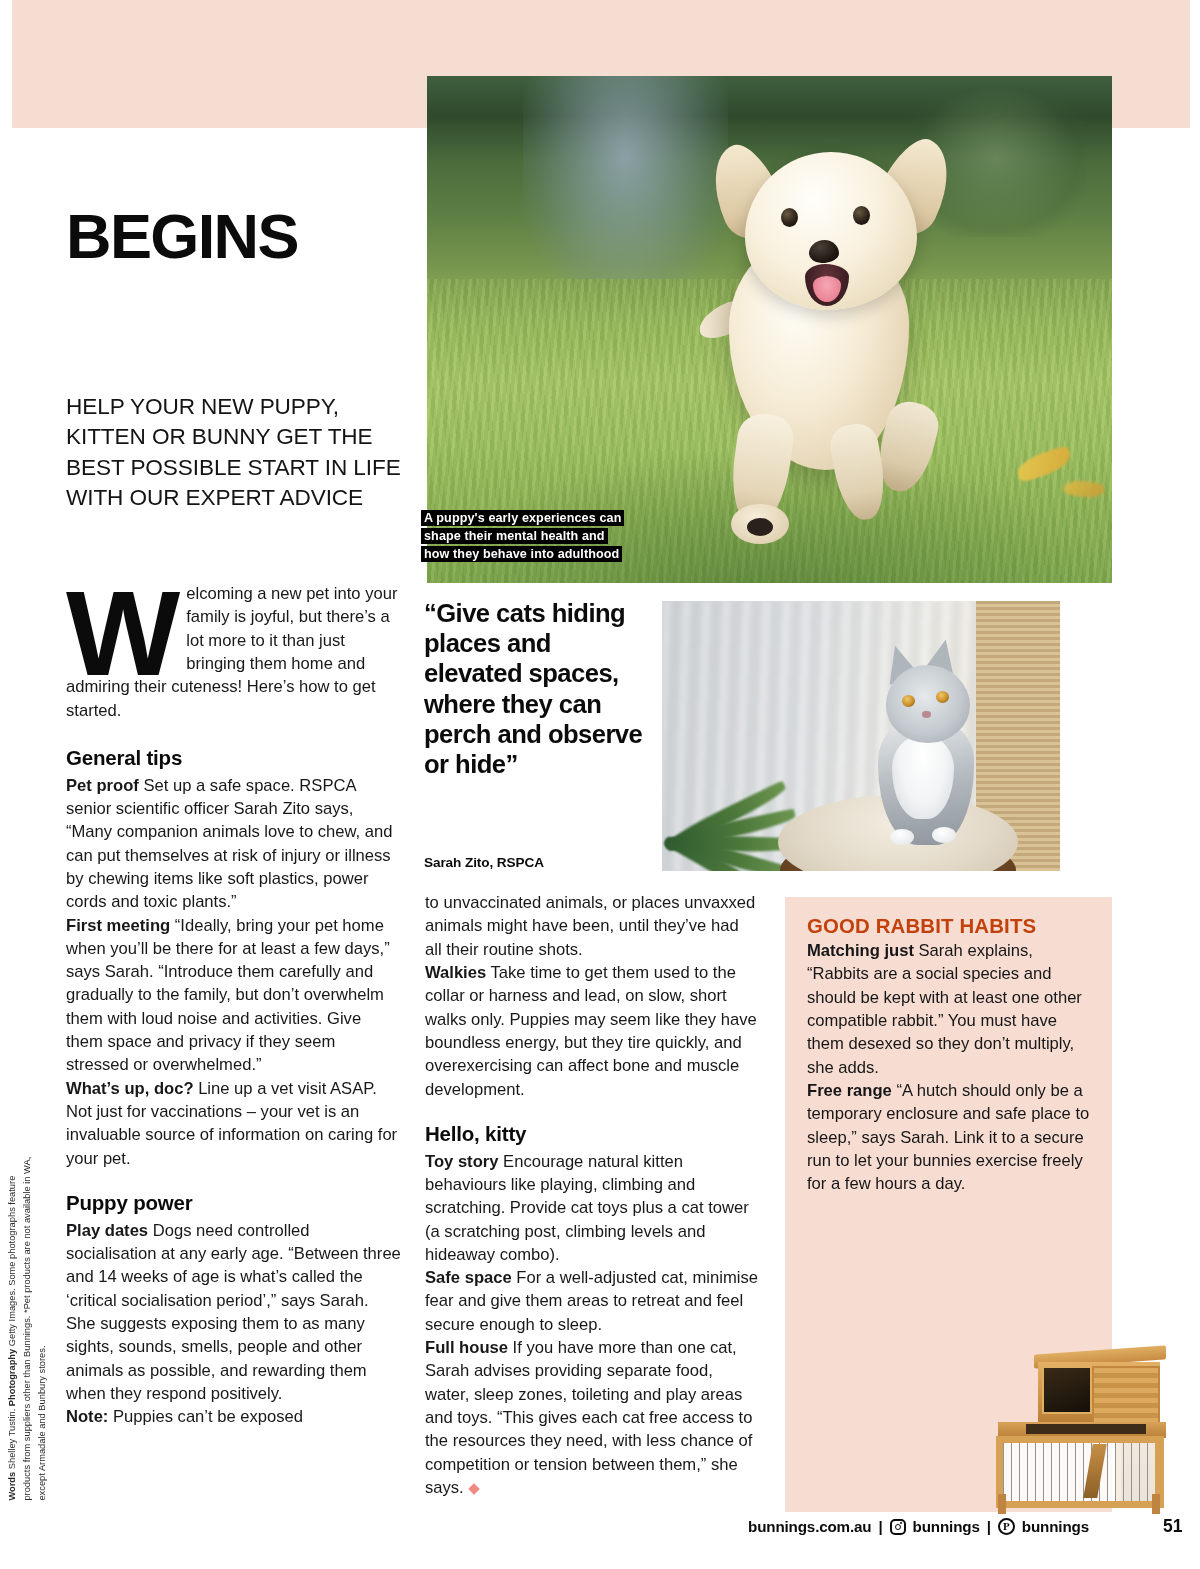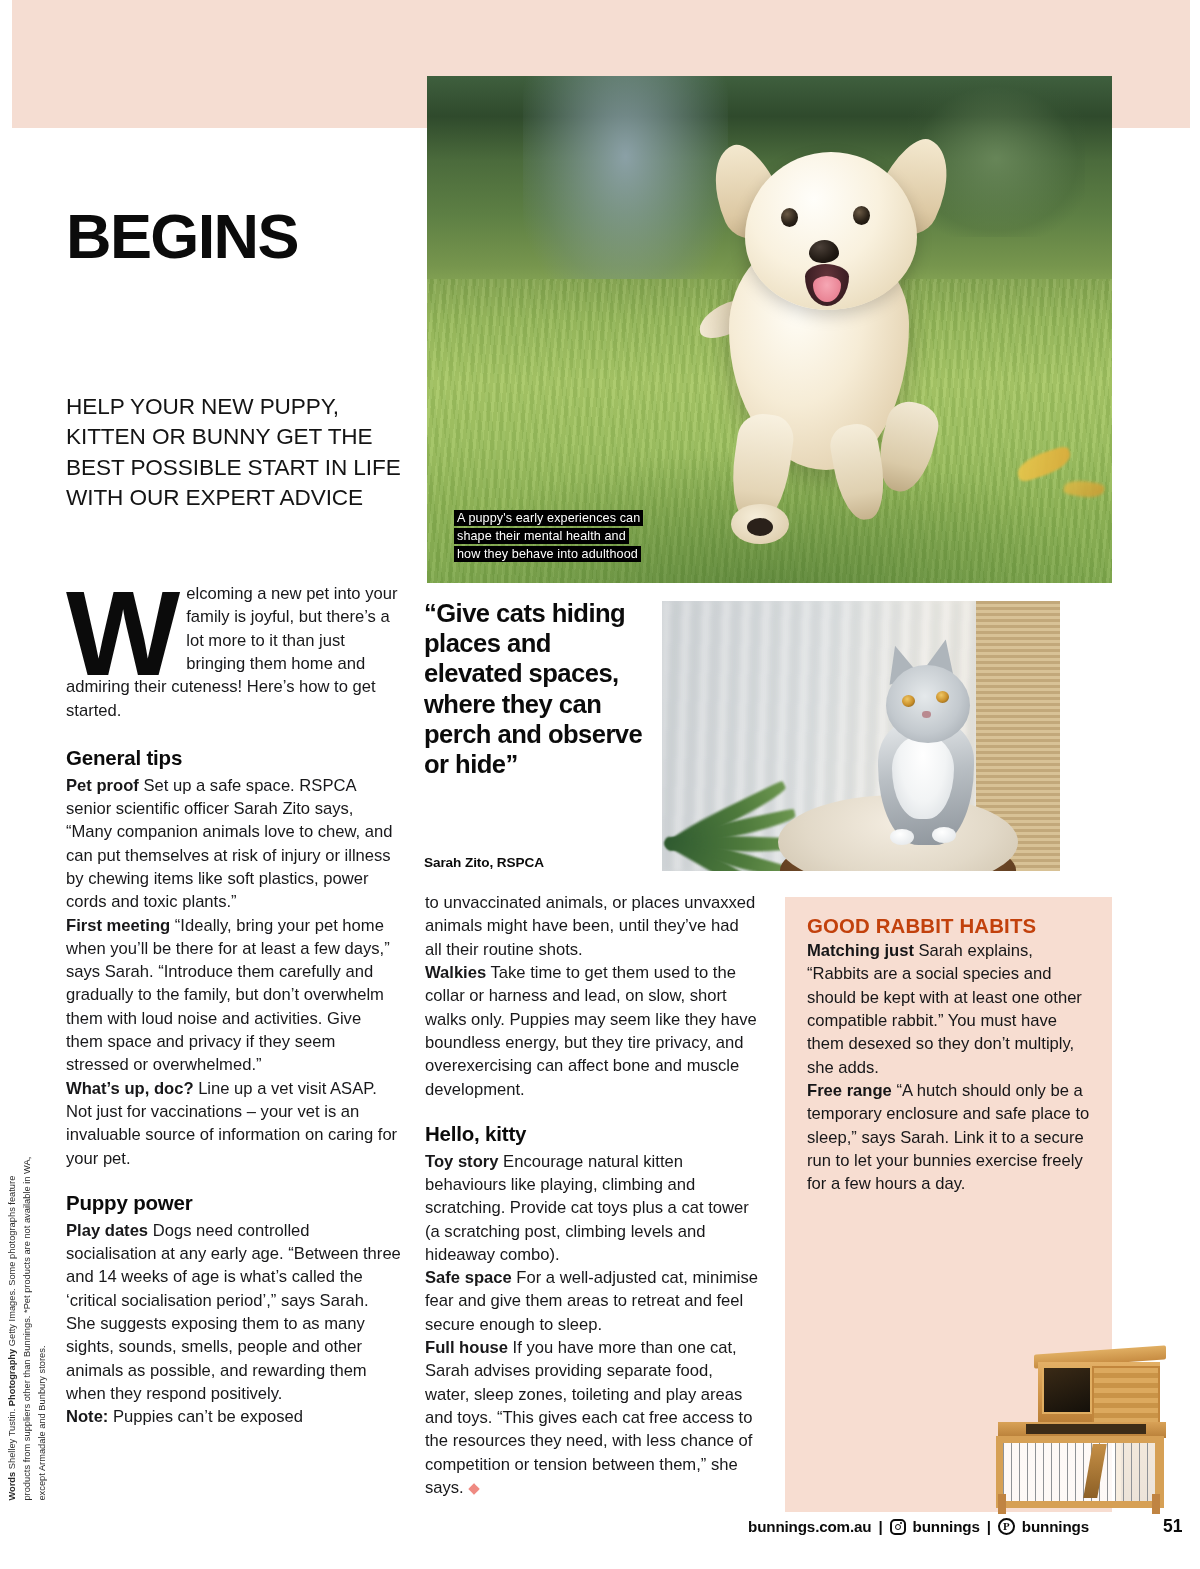--- a/index.html
+++ b/index.html
@@ -180,25 +180,25 @@
   }
   .p-tail {
     position: absolute; left: 12px; top: 188px; width: 60px; height: 30px;
     background: linear-gradient(100deg, #f3ead6, #d8c7a3);
     border-radius: 60% 40% 55% 45% / 60% 60% 40% 40%;
     transform: rotate(-22deg);
   }
 
   .hero-caption {
     position: absolute;
-    left: 457px;
+    left: 424px;
     top: 510px;
     max-width: 250px;
     font-size: 12.6px;
-    font-weight: normal;
+    font-weight: bold;
     line-height: 1.42;
     color: #ffffff;
     letter-spacing: .1px;
   }
   .hero-caption span {
     background: #000000;
     box-shadow: 3px 0 0 #000, -3px 0 0 #000;
     padding: 1px 0;
     display: inline;
     box-decoration-break: clone;
@@ -608,21 +608,21 @@
       <div class="kt-eye-r"></div>
       <div class="kt-nose"></div>
       <div class="kt-paw-l"></div>
       <div class="kt-paw-r"></div>
     </div>
   </div>
 
   <div class="col col2">
     <div class="body-text">
       <p><span>to unvaccinated animals, or places unvaxxed animals might have been, until they’ve had all their routine shots.</span></p>
-      <p><b>Walkies</b><span> Take time to get them used to the collar or harness and lead, on slow, short walks only. Puppies may seem like they have boundless energy, but they tire privacy, and overexercising can affect bone and muscle development.</span></p>
+      <p><b>Walkies</b><span> Take time to get them used to the collar or harness and lead, on slow, short walks only. Puppies may seem like they have boundless energy, but they tire quickly, and overexercising can affect bone and muscle development.</span></p>
 
       <div class="subhead">Hello, kitty</div>
       <p><b>Toy story</b><span> Encourage natural kitten behaviours like playing, climbing and scratching. Provide cat toys plus a cat tower (a scratching post, climbing levels and hideaway combo).</span></p>
       <p><b>Safe space</b><span> For a well-adjusted cat, minimise fear and give them areas to retreat and feel secure enough to sleep.</span></p>
       <p><b>Full house</b><span> If you have more than one cat, Sarah advises providing separate food, water, sleep zones, toileting and play areas and toys. “This gives each cat free access to the resources they need, with less chance of competition or tension between them,” she says.</span> <span style="color:#ef8a82;font-size:15px;">◆</span></p>
     </div>
   </div>
 
   <div class="sidebar">
     <div class="sidebar-inner">

